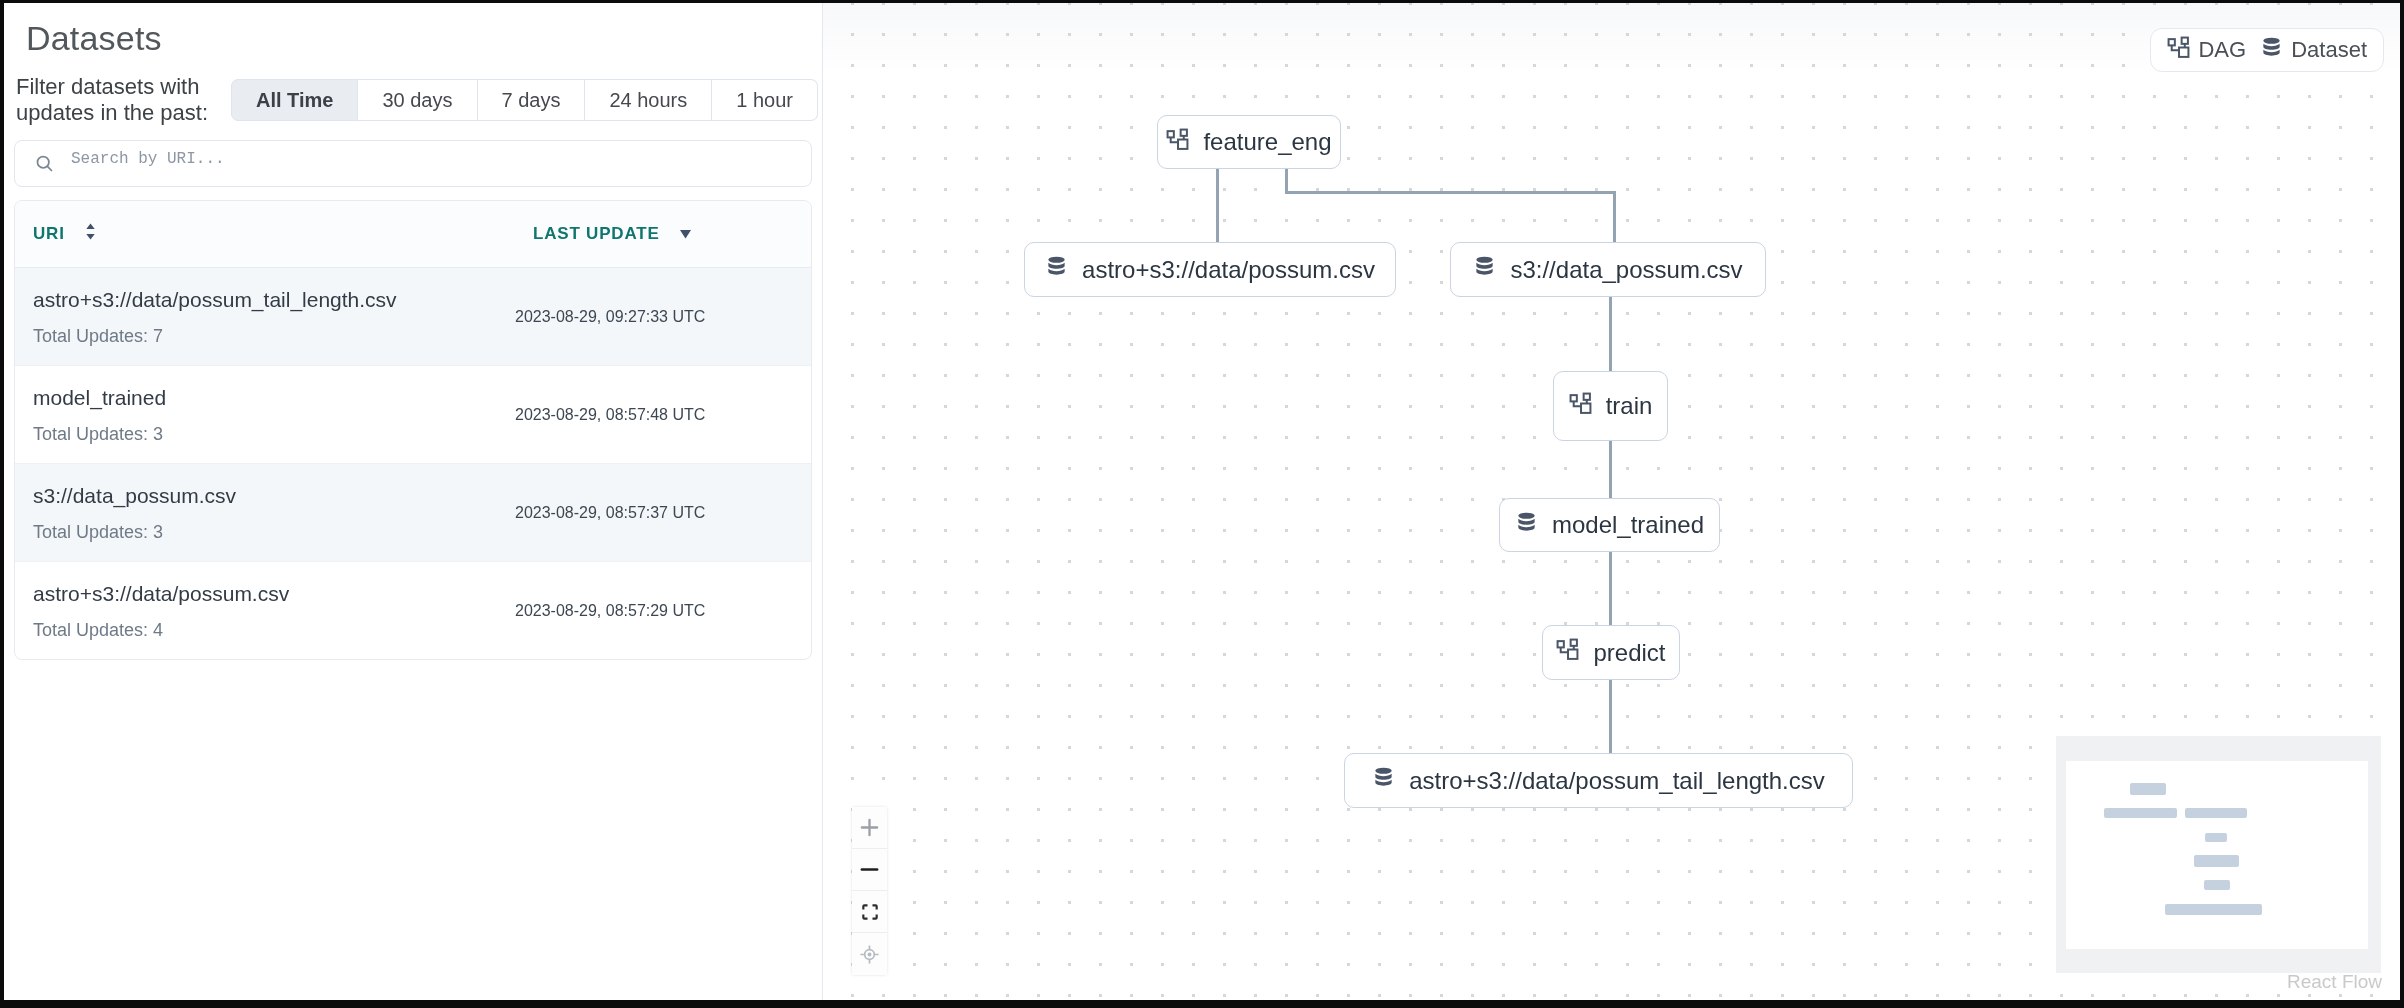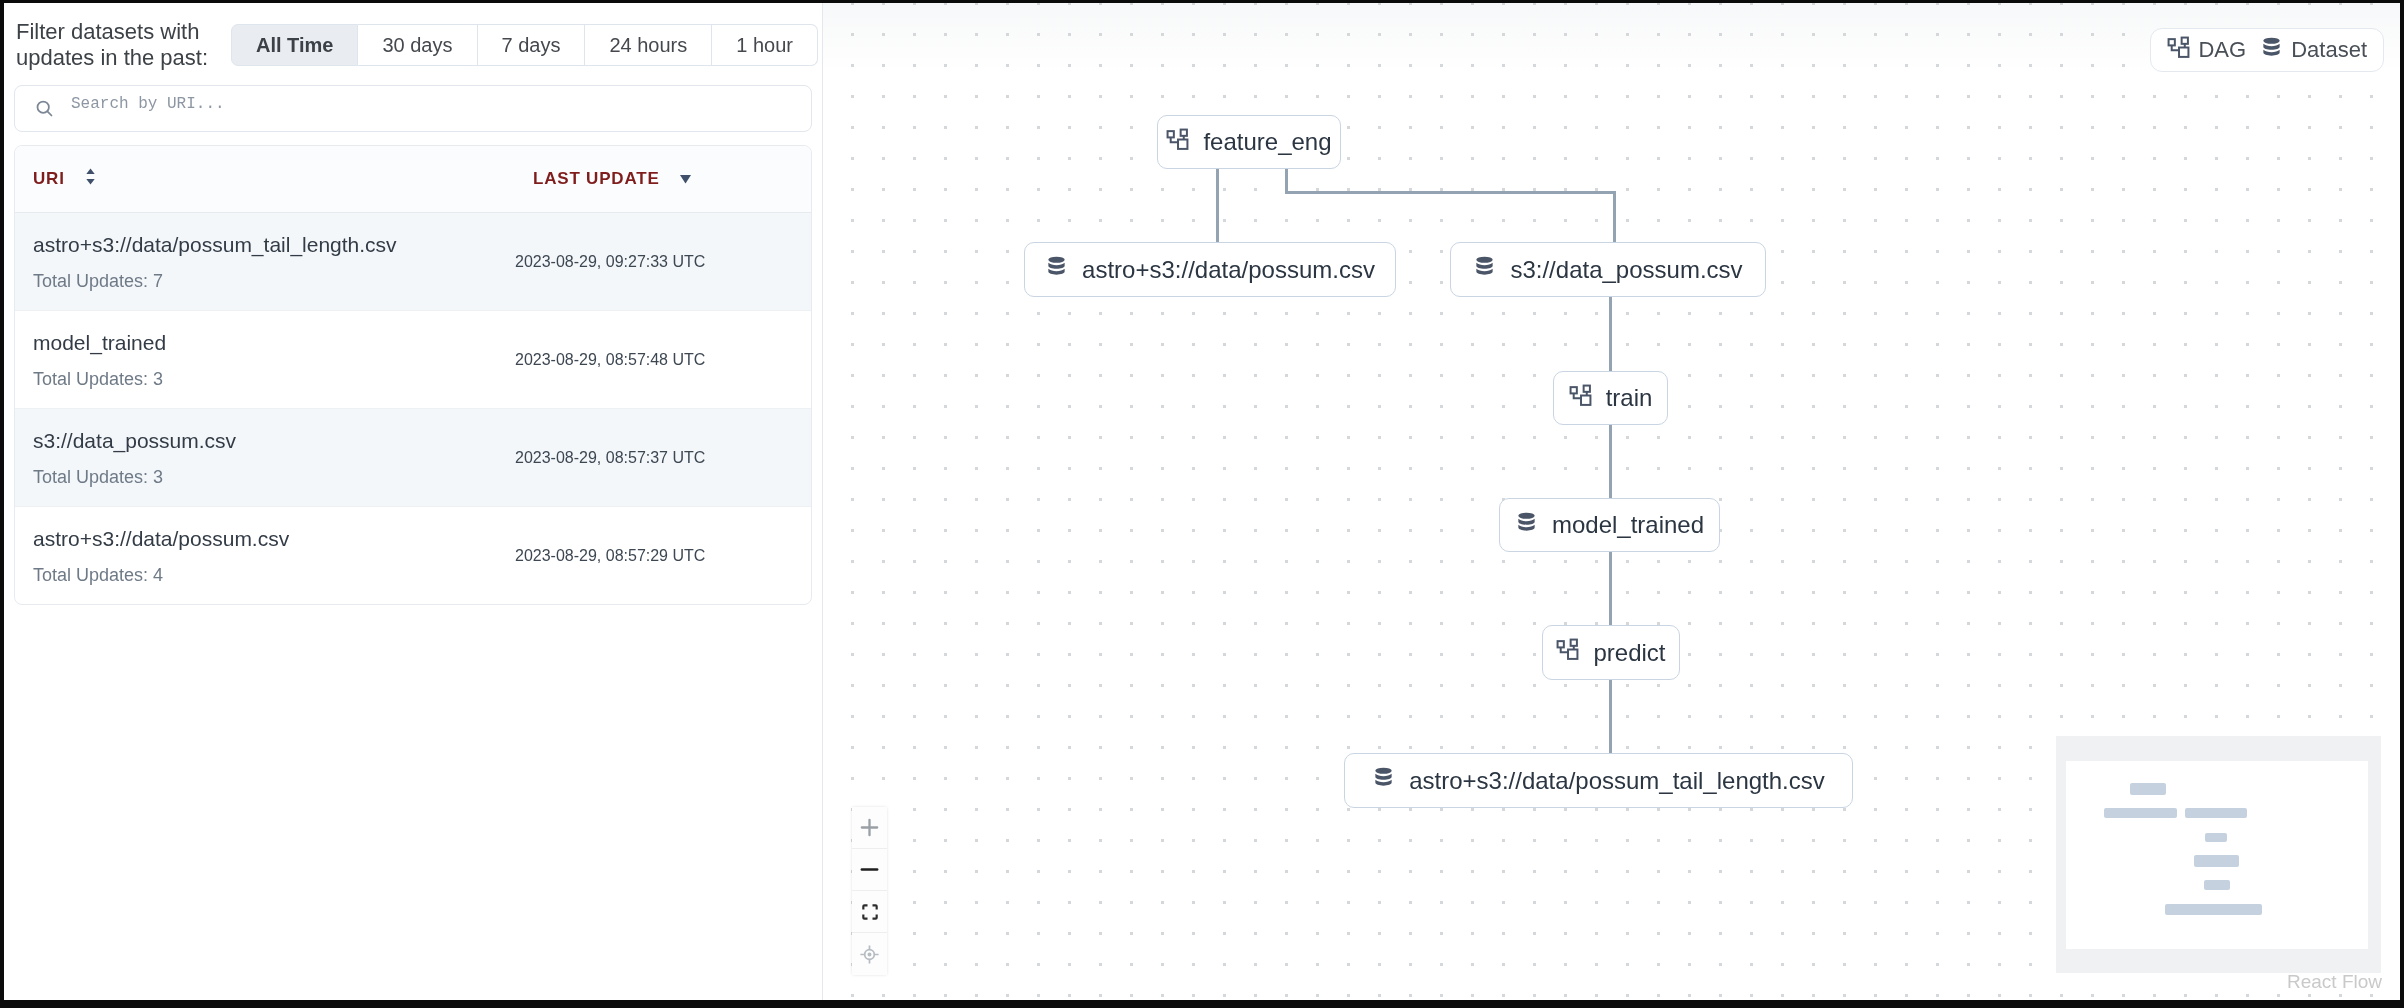--- a/index.html
+++ b/index.html
@@ -32,21 +32,21 @@
   .search-input {
     width:100%; height:47px; border:1px solid #e1e7ed; border-radius:8px;
     padding:0 16px 10px 56px; font-size:16px; color:#333; font-family:Liberation Mono, monospace; outline:none;
   }
   .search-input::placeholder { color:#8d97a3; }
 
   .ds-table { margin:13px 10px 0 10px; border:1px solid #e7ebef; border-radius:8px; overflow:hidden; }
   .t-head { display:grid; grid-template-columns:500px 1fr; background:#fbfcfd; border-bottom:1px solid #e7ebef; }
   .t-head .th {
     padding:22px 0 22px 18px; font-size:17px; font-weight:700; letter-spacing:.8px;
-    color:#7f1d1d; display:flex; align-items:center; gap:19px; cursor:pointer;
+    color:#0f766e; display:flex; align-items:center; gap:19px; cursor:pointer;
   }
   .t-row { display:grid; grid-template-columns:500px 1fr; border-top:1px solid #eef1f4; cursor:pointer; }
   .t-row:first-of-type { border-top:none; }
   .t-row.striped { background:#f3f7fa; }
   .cell-uri { padding:20px 0 18px 18px; }
   .uri-text { font-size:21px; color:#333c46; }
   .uri-sub { font-size:18px; color:#6f7a87; margin-top:14px; }
   .cell-date { display:flex; align-items:center; font-size:16px; color:#3d4752; }
 
   
@@ -89,20 +89,21 @@
   .mm-node { position:absolute; background:#c5d1de; border-radius:2px; }
 
   .attribution { position:absolute; right:18px; bottom:7px; font-size:19px; color:#c9c9c9; z-index:6; text-decoration:none; }
 </style>
 </head>
 <body>
 
 <div class="frame">
 
   <div class="left-panel">
+    <h1 class="page-title">Datasets</h1>
 
     <div class="filter-row">
       <span class="filter-label">Filter datasets with updates in the past:</span>
       <div class="btn-group" id="filter-group">
           <button class="active">All Time</button>
           <button class="">30 days</button>
           <button class="">7 days</button>
           <button class="">24 hours</button>
           <button class="">1 hour</button>
         </div>
@@ -246,21 +247,21 @@
         <span>astro+s3://data/possum.csv</span>
       </div>
       <div class="rf-node" style="left: 627px; top: 239px; width: 316px; height: 55px;">
         <span><svg viewBox="0 0 24 24" width="23" height="23" fill="currentColor">
             <ellipse cx="12" cy="5" rx="8.5" ry="3.2"></ellipse>
             <path d="M3.5 8.2c1.9 1.7 5 2.6 8.5 2.6s6.6-.9 8.5-2.6v2.9c0 1.8-3.8 3.2-8.5 3.2s-8.5-1.4-8.5-3.2z"></path>
             <path d="M3.5 14.4c1.9 1.7 5 2.6 8.5 2.6s6.6-.9 8.5-2.6v2.9c0 1.8-3.8 3.2-8.5 3.2s-8.5-1.4-8.5-3.2z"></path>
           </svg></span>
         <span>s3://data_possum.csv</span>
       </div>
-      <div class="rf-node" style="left: 730px; top: 368px; width: 115px; height: 54px;">
+      <div class="rf-node" style="left: 730px; top: 368px; width: 115px; height: 70px;">
         <span><svg viewBox="0 0 22 22" width="23" height="23" fill="none" stroke="currentColor" stroke-width="1.9">
             <rect x="1.5" y="3" width="6" height="6"></rect>
             <rect x="14" y="1.5" width="6" height="6"></rect>
             <rect x="11.5" y="11" width="9" height="9"></rect>
             <path d="M4.5 9v4.7h7M17 7.5V11"></path>
           </svg></span>
         <span>train</span>
       </div>
       <div class="rf-node" style="left: 676px; top: 495px; width: 221px; height: 54px;">
         <span><svg viewBox="0 0 24 24" width="23" height="23" fill="currentColor">

